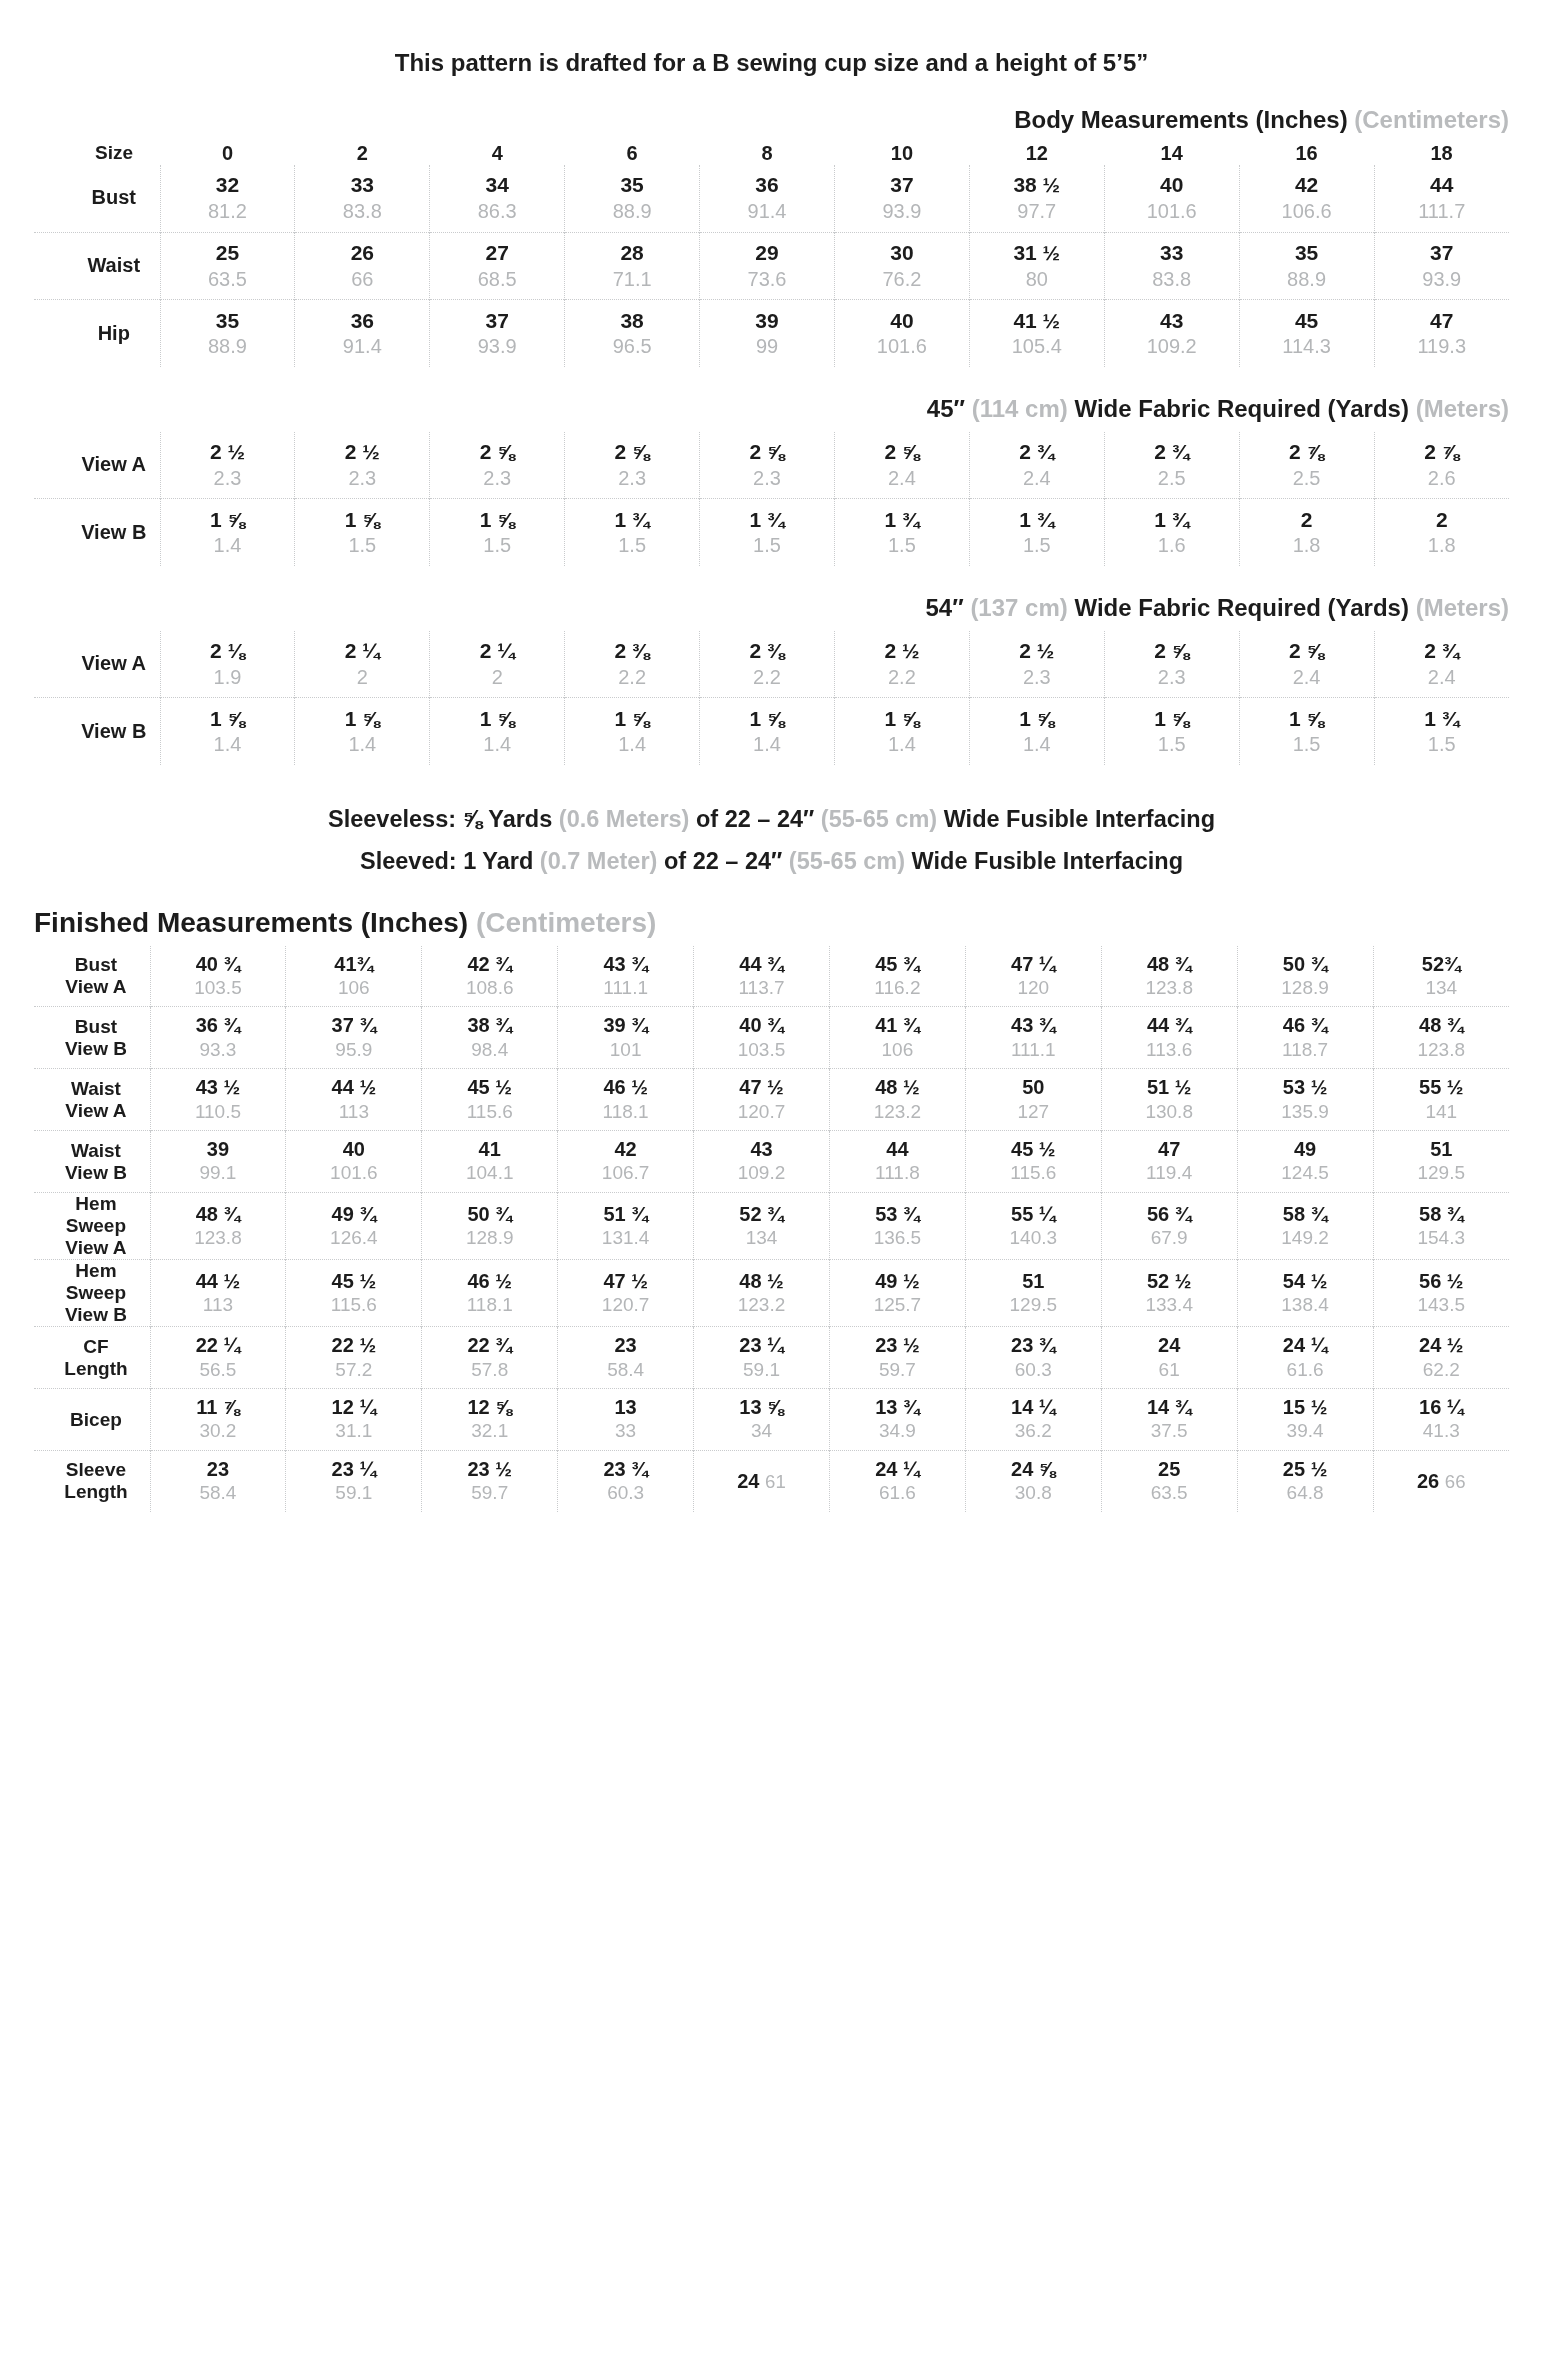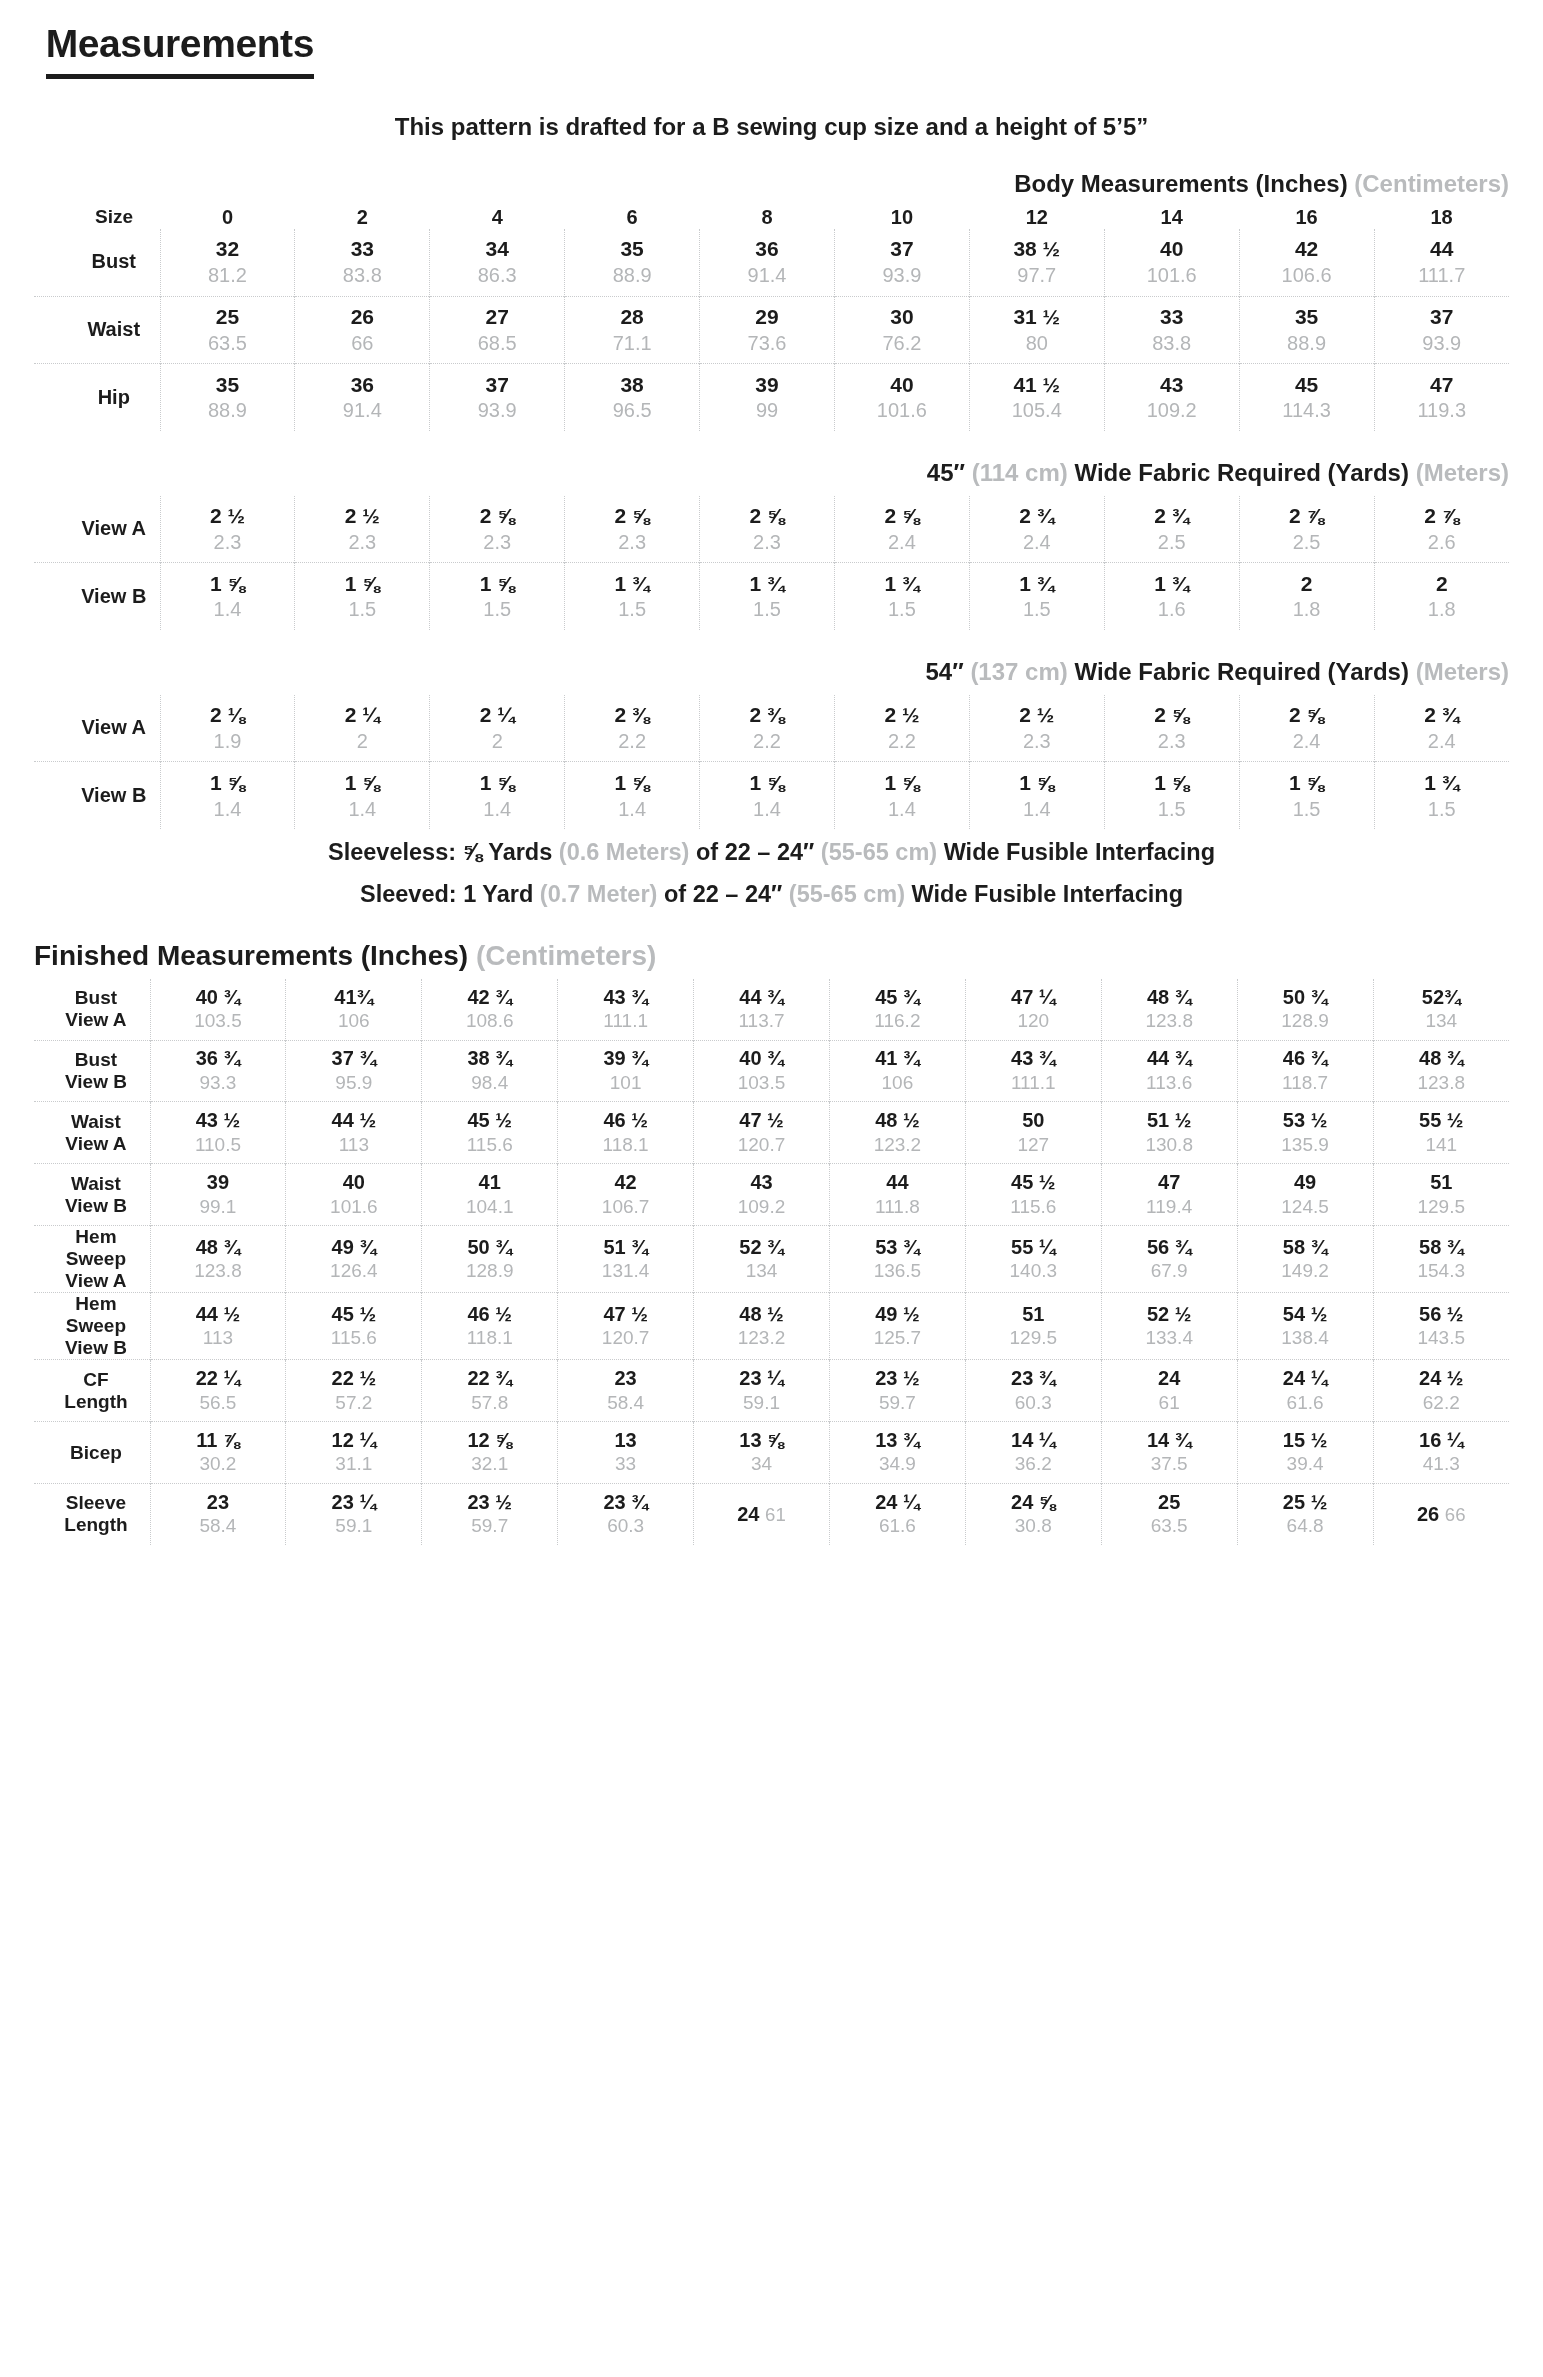--- a/index.html
+++ b/index.html
@@ -89,21 +89,21 @@
     line-height: 1.3;
   }
   .interfacing {
     text-align: center;
     font-size: 23.5px;
     font-weight: 700;
     color: #1c1c1c;
     margin: 8.4px 0 0 0;
   }
   .interfacing .metric { color: #b9bbbd; }
-  .sp-top { margin-top: 10px; }
+  .sp-top { margin-top: 41px; }
 
   .finished-head {
     text-align: left;
     font-size: 28px;
     font-weight: 700;
     color: #1c1c1c;
     margin: 32px 0 6.7px 0;
   }
   .finished-head .metric { color: #b9bbbd; }
 
@@ -117,21 +117,20 @@
   table.fin .met { font-size: 19px; }
   table.fin .dcell { padding: 5.9px 1.7px 5.9px 1.7px !important; }
 
   .inline-met { color: #b4b6b8; font-weight: 400; font-size: 0.93em; }
 </style>
 </head>
 <body>
 
 <div class="page">
 
-  <div class="title">Measurements</div>
 
   <div class="intro">This pattern is drafted for a B sewing cup size and a height of 5’5”</div>
 
   <div class="section-head">
     <span>Body Measurements (Inches)</span>
     <span class="metric">(Centimeters)</span>
   </div>
 
   <table class="grid">
     <tbody id="body-table-body">

